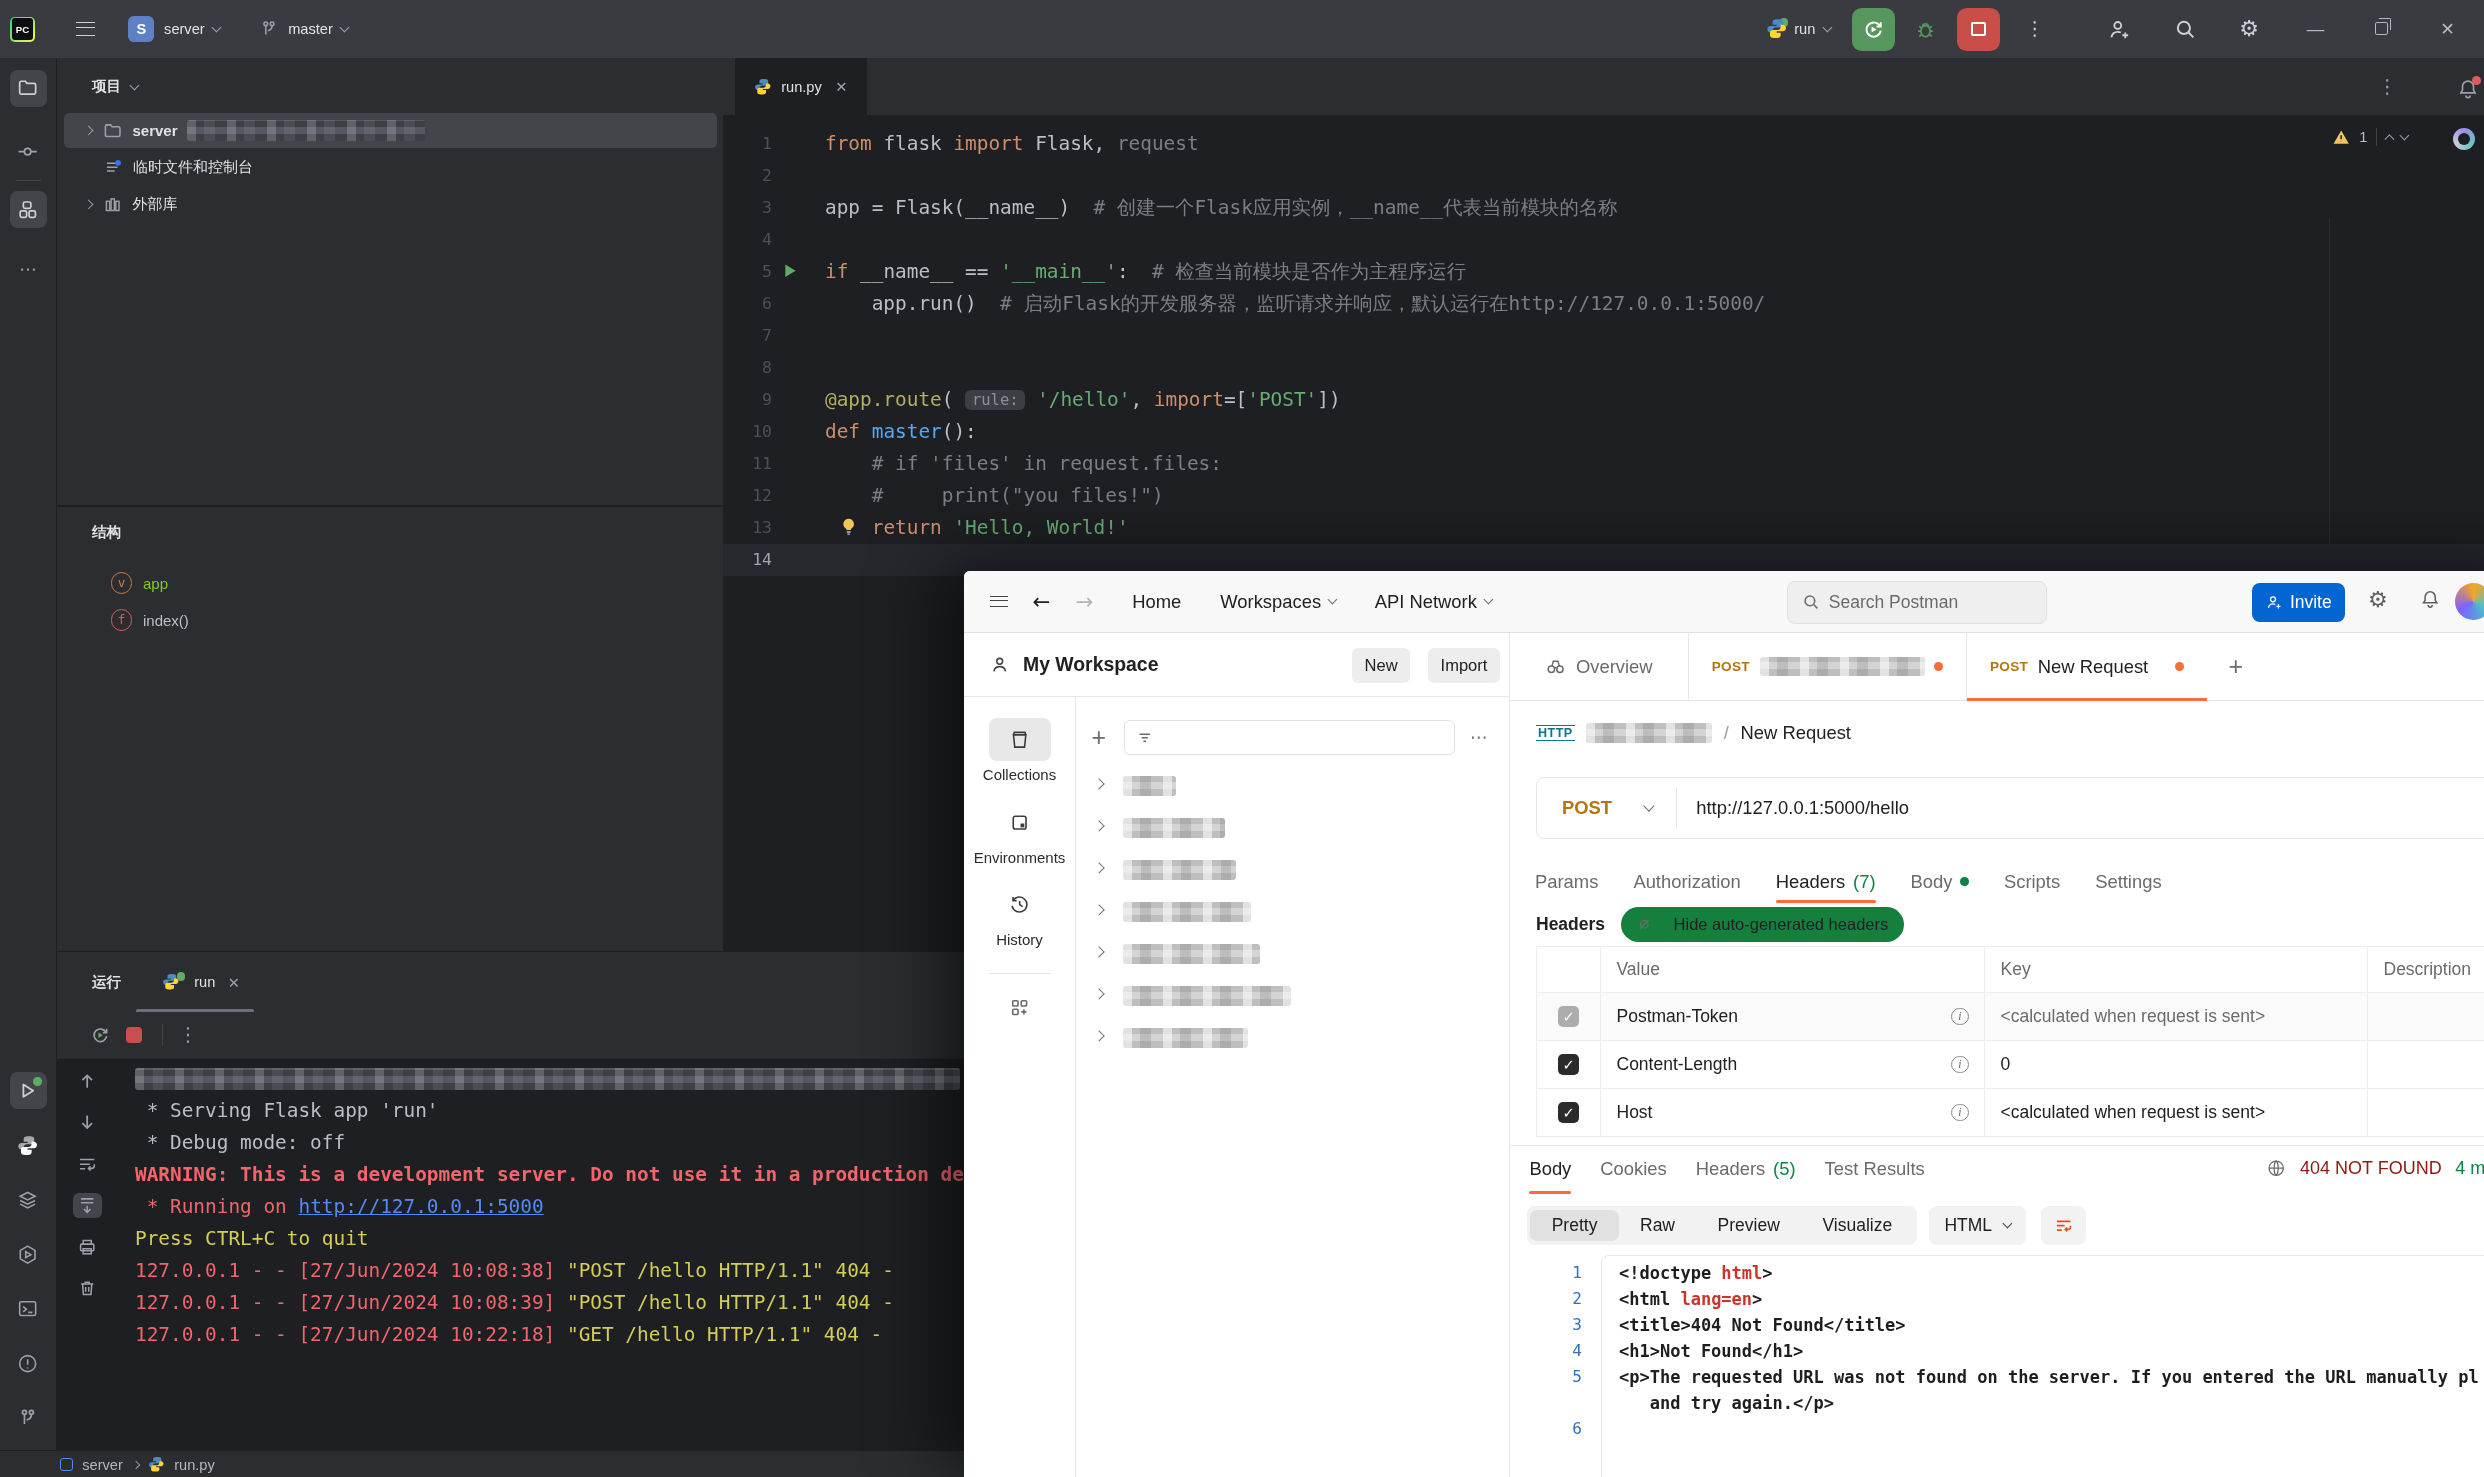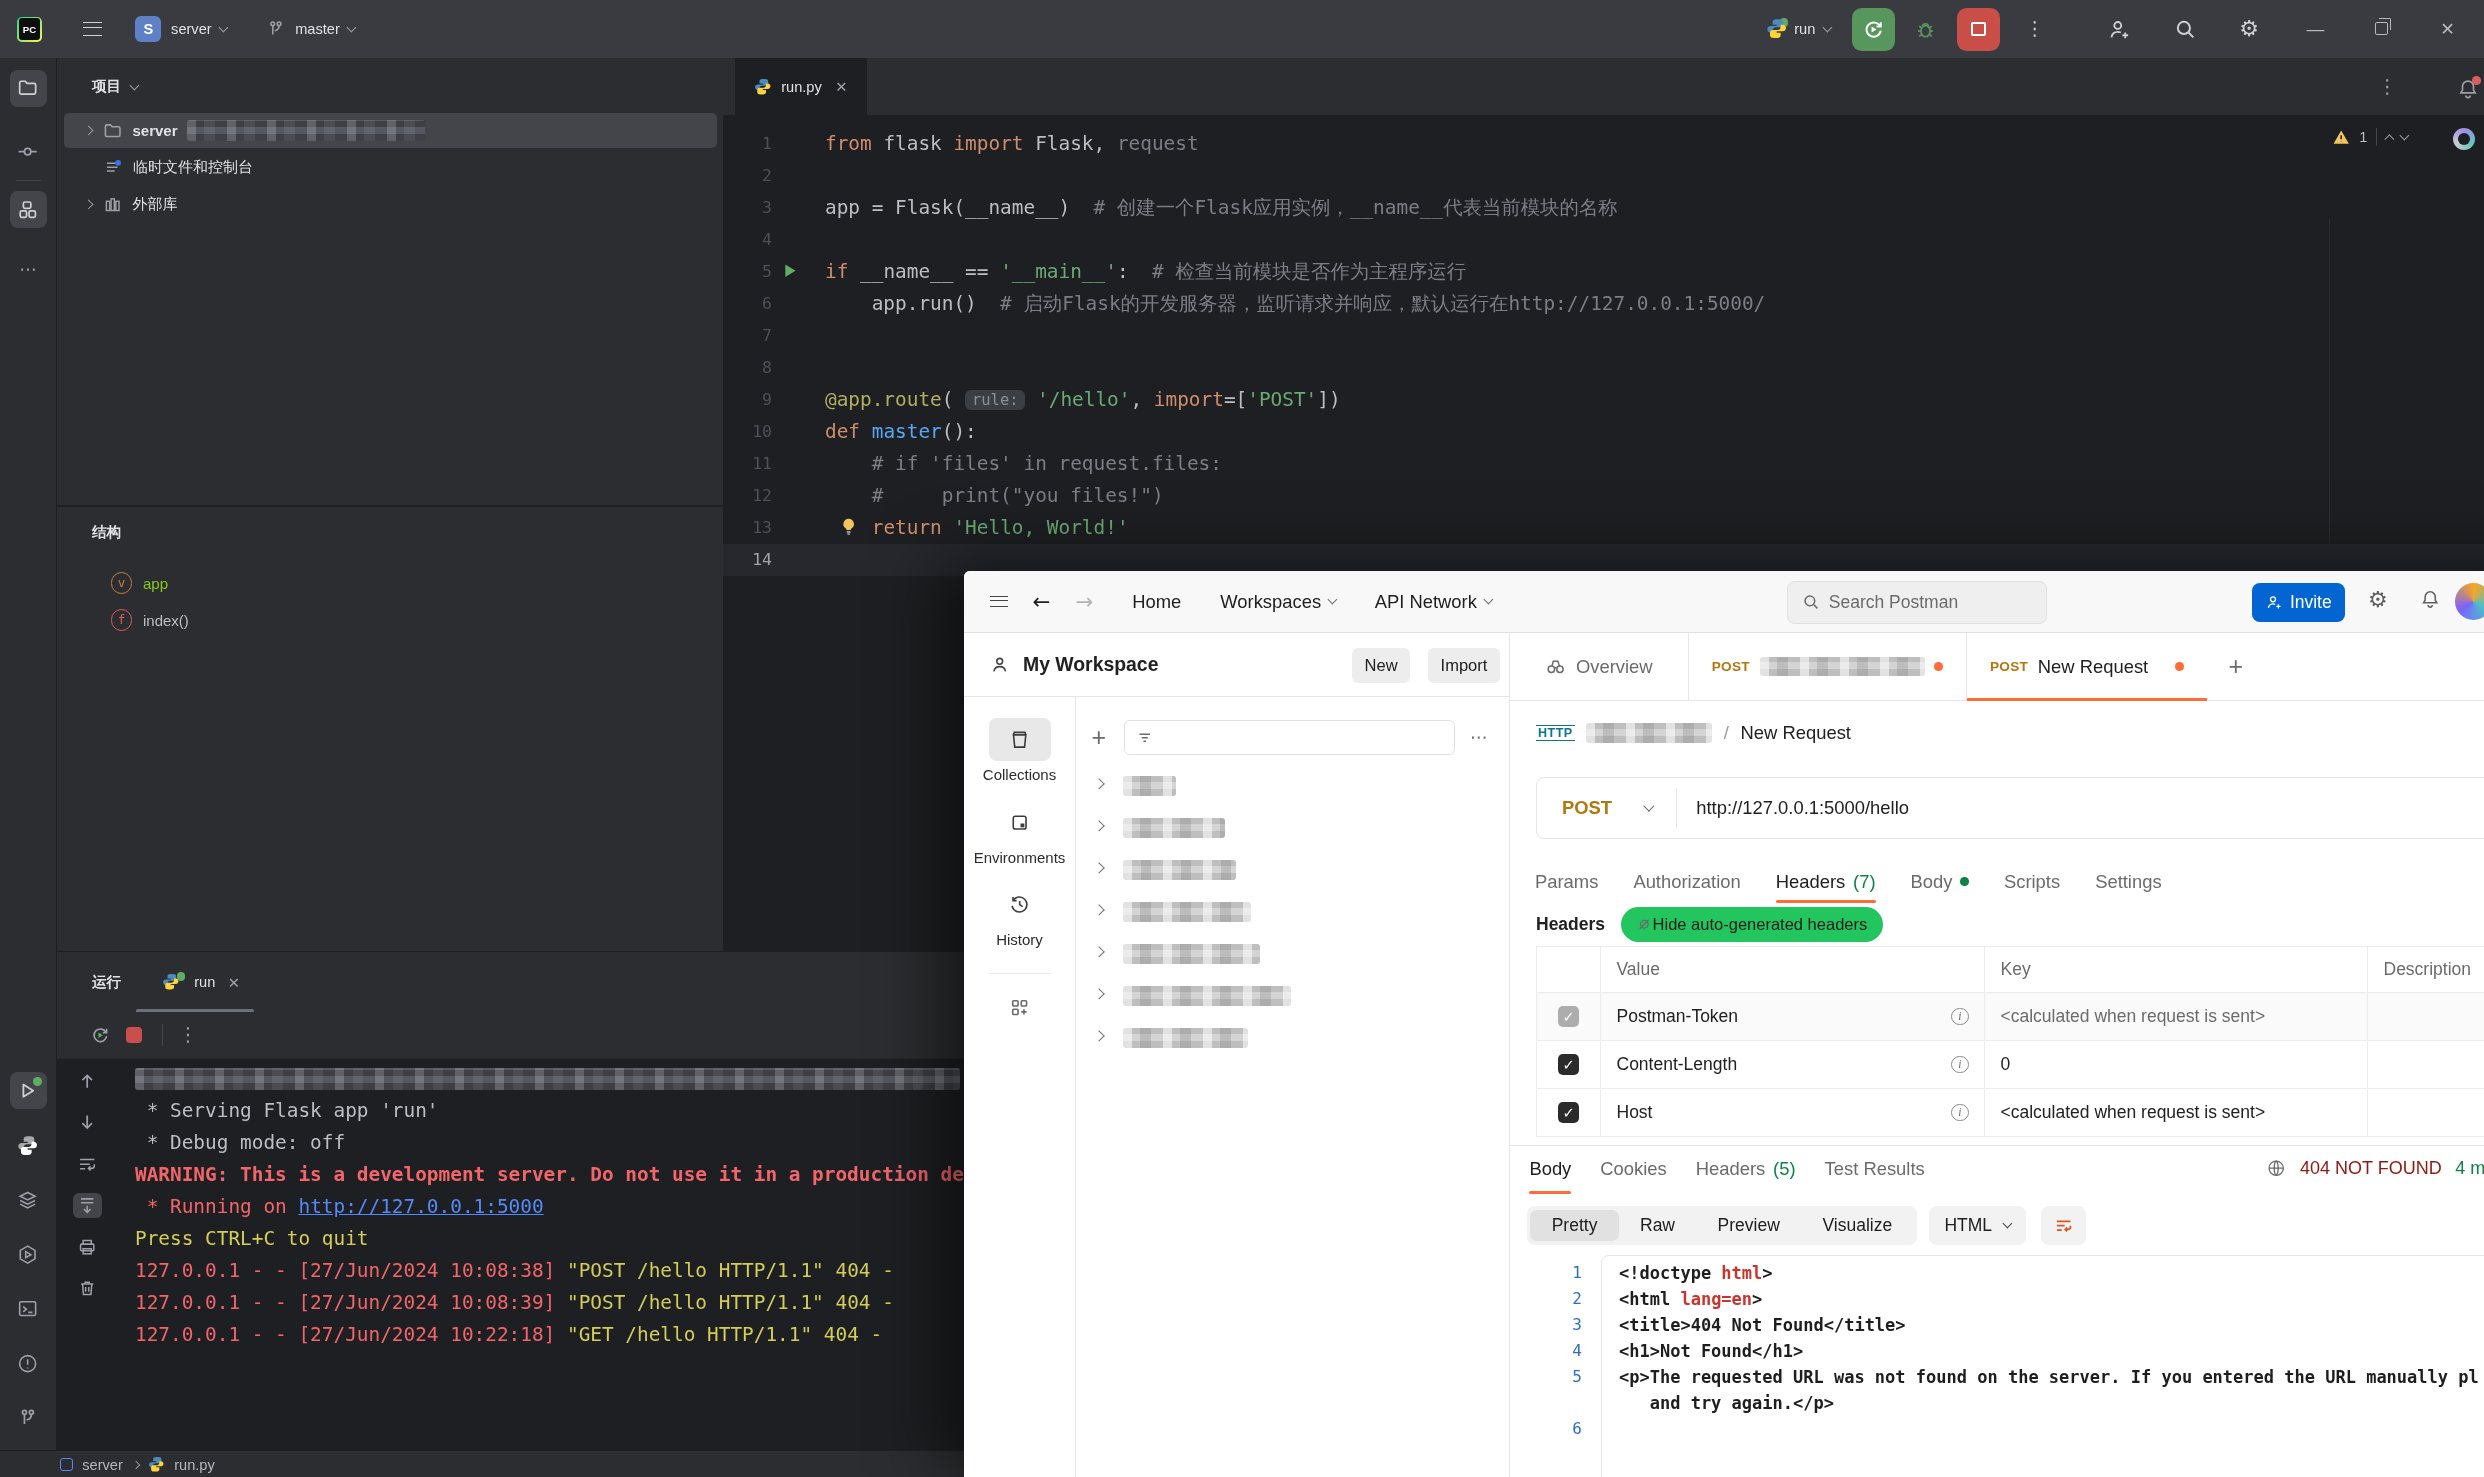--- a/index.html
+++ b/index.html
@@ -17,21 +17,21 @@
     background-image:
       repeating-linear-gradient(90deg, rgba(255,255,255,.18) 0 8.7px, transparent 8.7px 17.5px, rgba(255,255,255,.07) 17.5px 28px, transparent 28px 40px),
       repeating-linear-gradient(0deg, rgba(0,0,0,.28) 0 6.8px, transparent 6.8px 13.6px); }
   .px-light { background-color:#D4D4D4; border-radius:2.9px;
     background-image:
       repeating-linear-gradient(90deg, rgba(255,255,255,.55) 0 8.7px, transparent 8.7px 17.5px, rgba(120,120,120,.25) 17.5px 28px, transparent 28px 40px),
       repeating-linear-gradient(0deg, rgba(0,0,0,.10) 0 6.8px, transparent 6.8px 13.6px); }
   
   .tb { left:0; top:0; width:2484px; height:58px; background:#393B40; display:flex;
     align-items:center; color:#CED0D6; font-size:14.6px; }
-  .tb .logo-out { width:25px; height:25px; border-radius:4.9px; margin-left:17px;
+  .tb .logo-out { width:25px; height:25px; border-radius:4.9px; margin-left:10px;
     background:linear-gradient(135deg,#21D789,#FCF84A); padding:1.9px; }
   .tb .logo-in { width:100%; height:100%; border-radius:2.9px; background:#0E0E0E; color:#fff;
     font-size:9.7px; font-weight:bold; display:flex; align-items:center; justify-content:center; }
   .hamb { width:19.4px; height:13.6px; border-top:1.9px solid #CED0D6; border-bottom:1.9px solid #CED0D6; position:relative; margin-left:41px;}
   .hamb::after { content:""; position:absolute; left:0; right:0; top:3.9px; border-top:1.9px solid #CED0D6; }
   .avatarS { width:26px; height:26px; border-radius:5.8px; background:#5E81C6; color:#fff; font-weight:bold;
     font-size:14.6px; display:flex; align-items:center; justify-content:center; margin-left:33px; }
   .tbtxt { margin-left:9.7px; color:#DFE1E5; }
   .tb .chev { width:6.8px; height:6.8px; border-width:1.5px; color:#9DA0A8; margin-left:8.7px; }
   .greenbtn { width:43px; height:43px; border-radius:9.7px; background:#57965C; display:flex; align-items:center; justify-content:center; }
@@ -189,21 +189,21 @@
   .urlrow .vdiv { height:41px; background:#E6E6E6; margin-left:23px; }
   .urltext { margin-left:19.4px; font-size:18.4px; color:#212121; }
   .reqtabs { position:absolute; left:25px; top:229px; height:39px; display:flex; gap:35px; font-size:18.4px; color:#6B6B6B; }
   .rtab { display:flex; align-items:center; gap:7.8px; position:relative; height:100%; }
   .rtab.active { color:#212121; }
   .rtab.active::after { content:""; position:absolute; left:0; right:0; bottom:-1.9px; height:2.9px; background:#FF6C37; border-radius:1.9px;}
   .cnt { color:#0E8345; }
   .gdot2 { width:8.7px; height:8.7px; border-radius:50%; background:#0E8345; }
   .hdrrow { position:absolute; left:26px; top:273px; height:37px; display:flex; align-items:center; gap:15.5px; }
   .hdrlabel { font-weight:bold; font-size:17.5px; }
-  .hidepill { height:35px; background:#22c55e; border-radius:17.5px; display:flex; align-items:center; gap:0;
+  .hidepill { height:35px; background:#15803d; border-radius:17.5px; display:flex; align-items:center; gap:21px;
     padding:0 15.5px; font-size:16.5px; color:#212121; }
   .hidepill .ic { width:16.5px; height:16.5px; color:#6B6B6B; }
   .htable { position:absolute; left:26px; top:313px; right:0; font-size:17.5px; }
   .hrow { display:grid; grid-template-columns:64px 384px 383px 1fr; border:1px solid #EDEDED; border-top:none; }
   .hrow.head { border-top:1px solid #EDEDED; color:#6B6B6B; }
   .hcell { padding:0 15.5px; height:45px; display:flex; align-items:center; border-right:1px solid #EDEDED; }
   .hcell:last-child { border-right:none; }
   .hrow:not(.head) .hcell { height:47px; }
   .hrow.muted { background:#FAFAFA; }
   .hrow.muted .val { color:#6B6B6B; }

